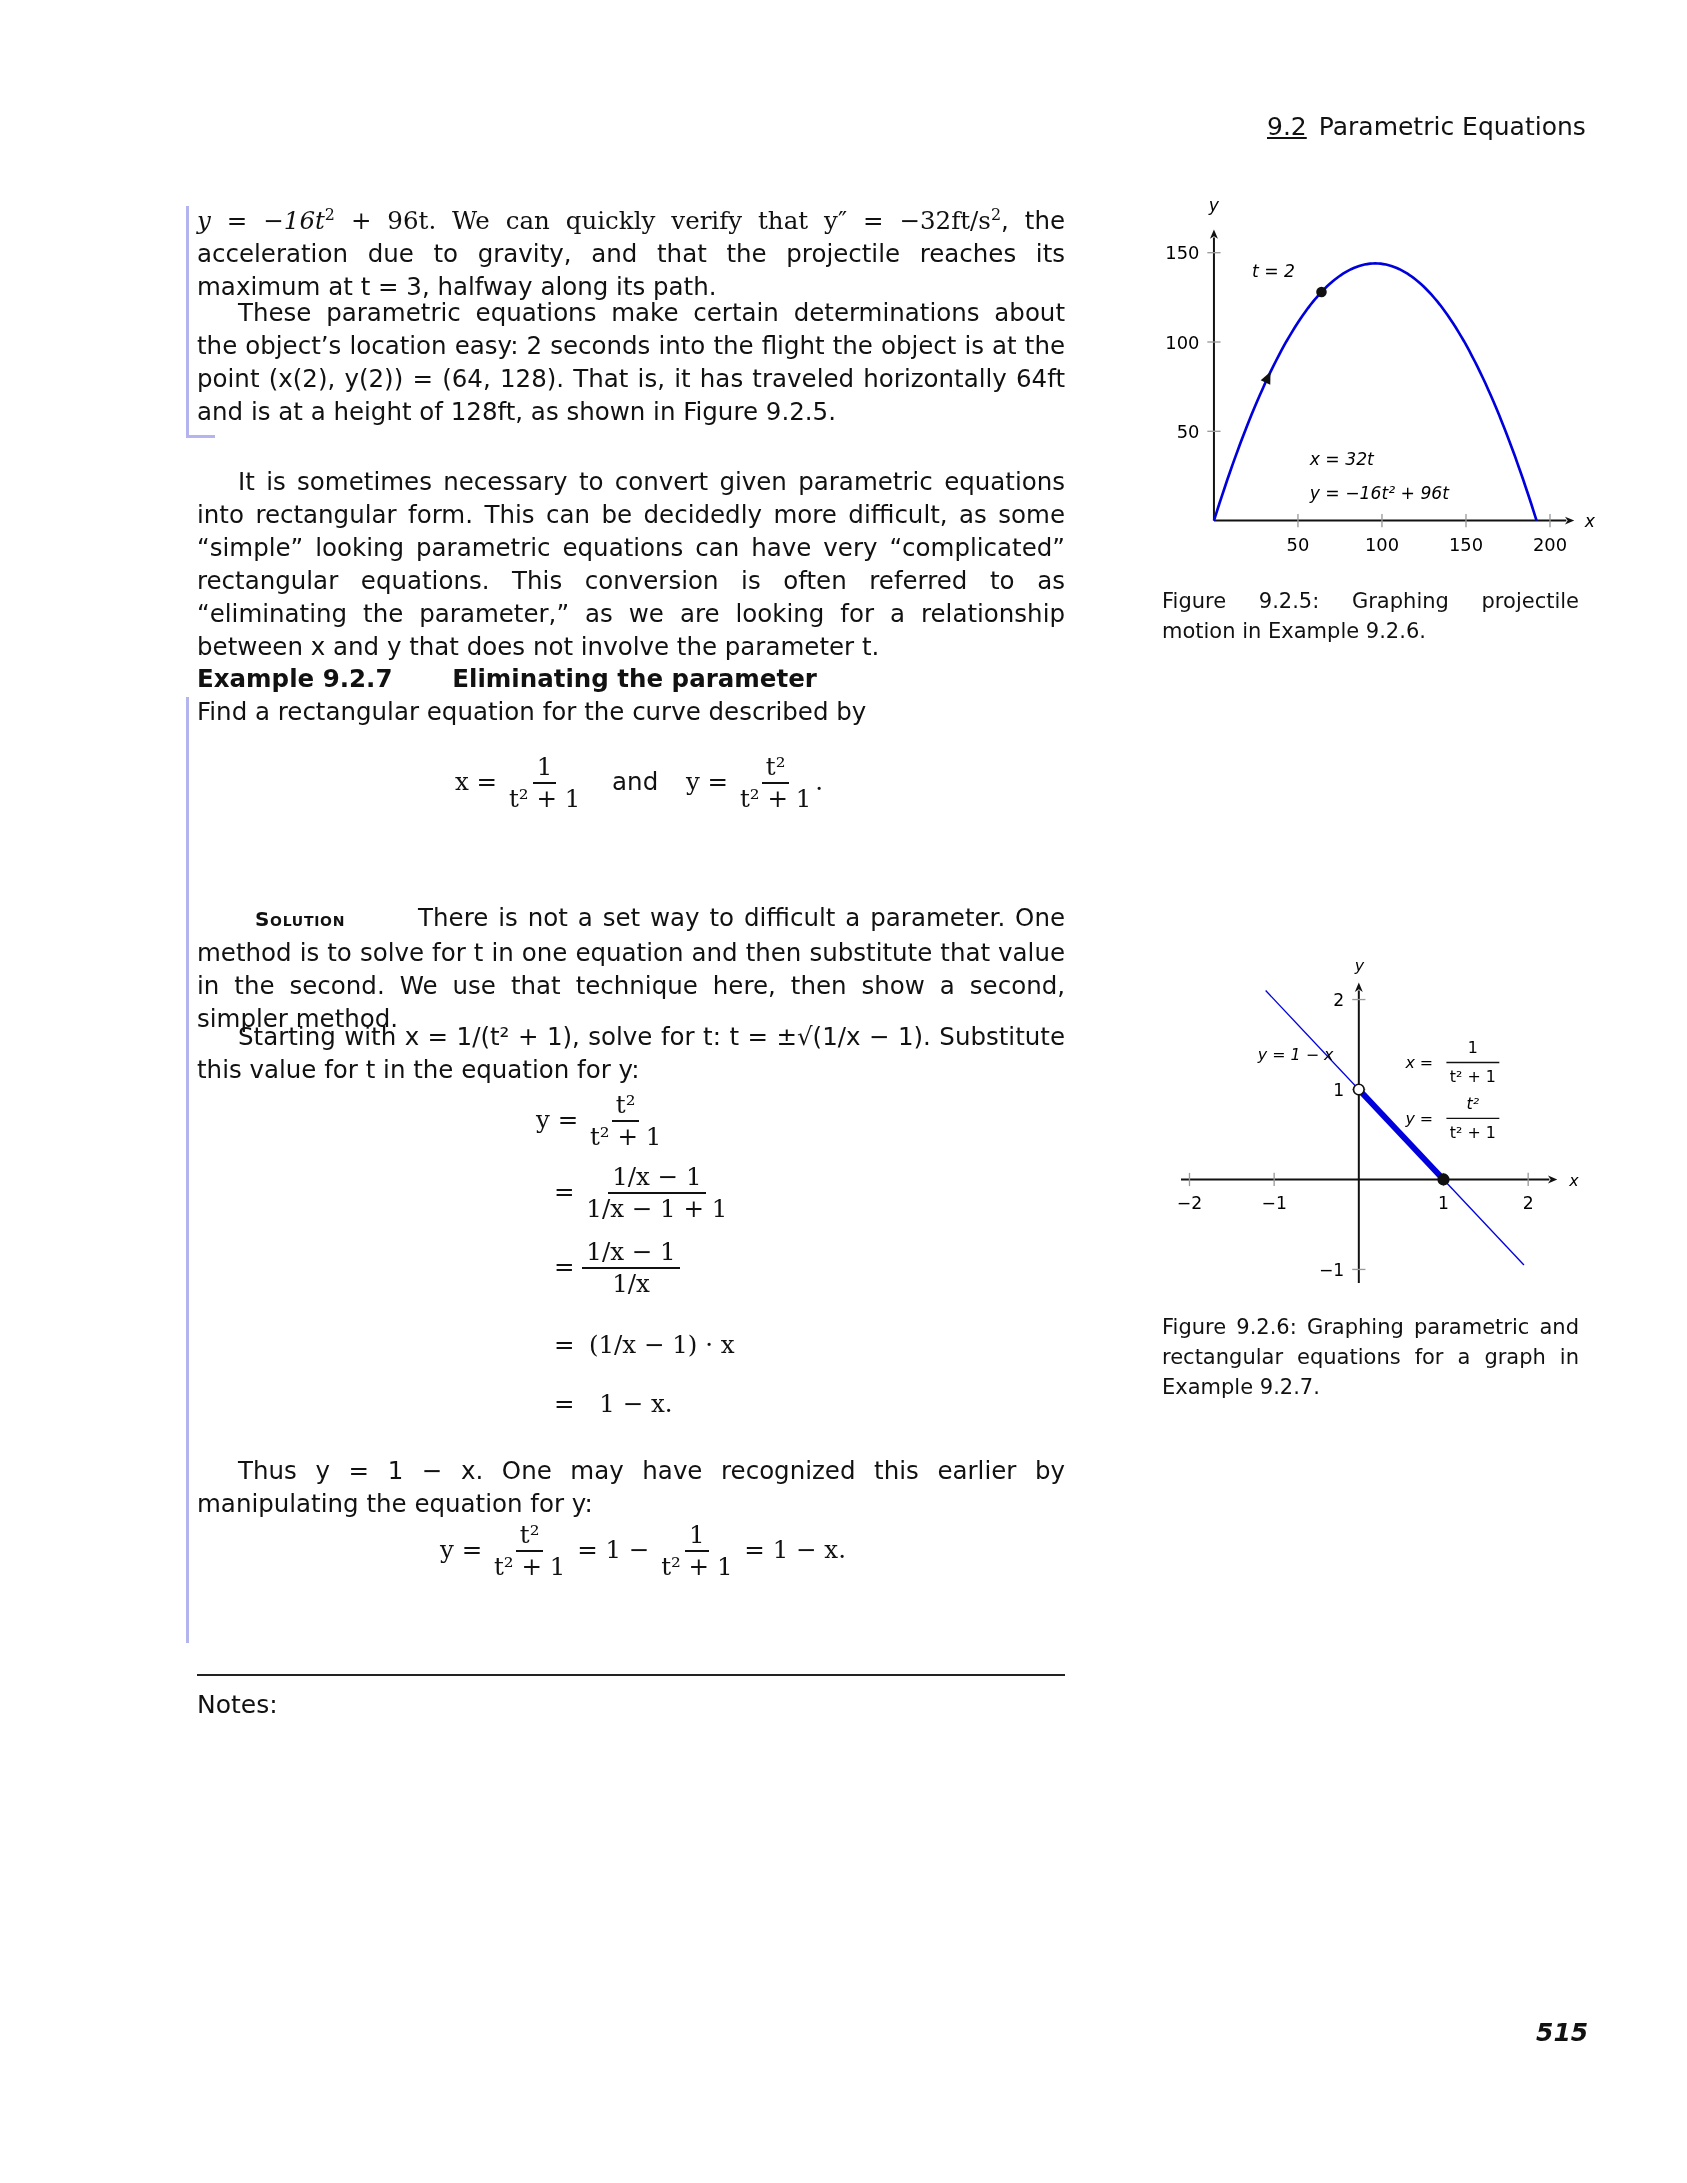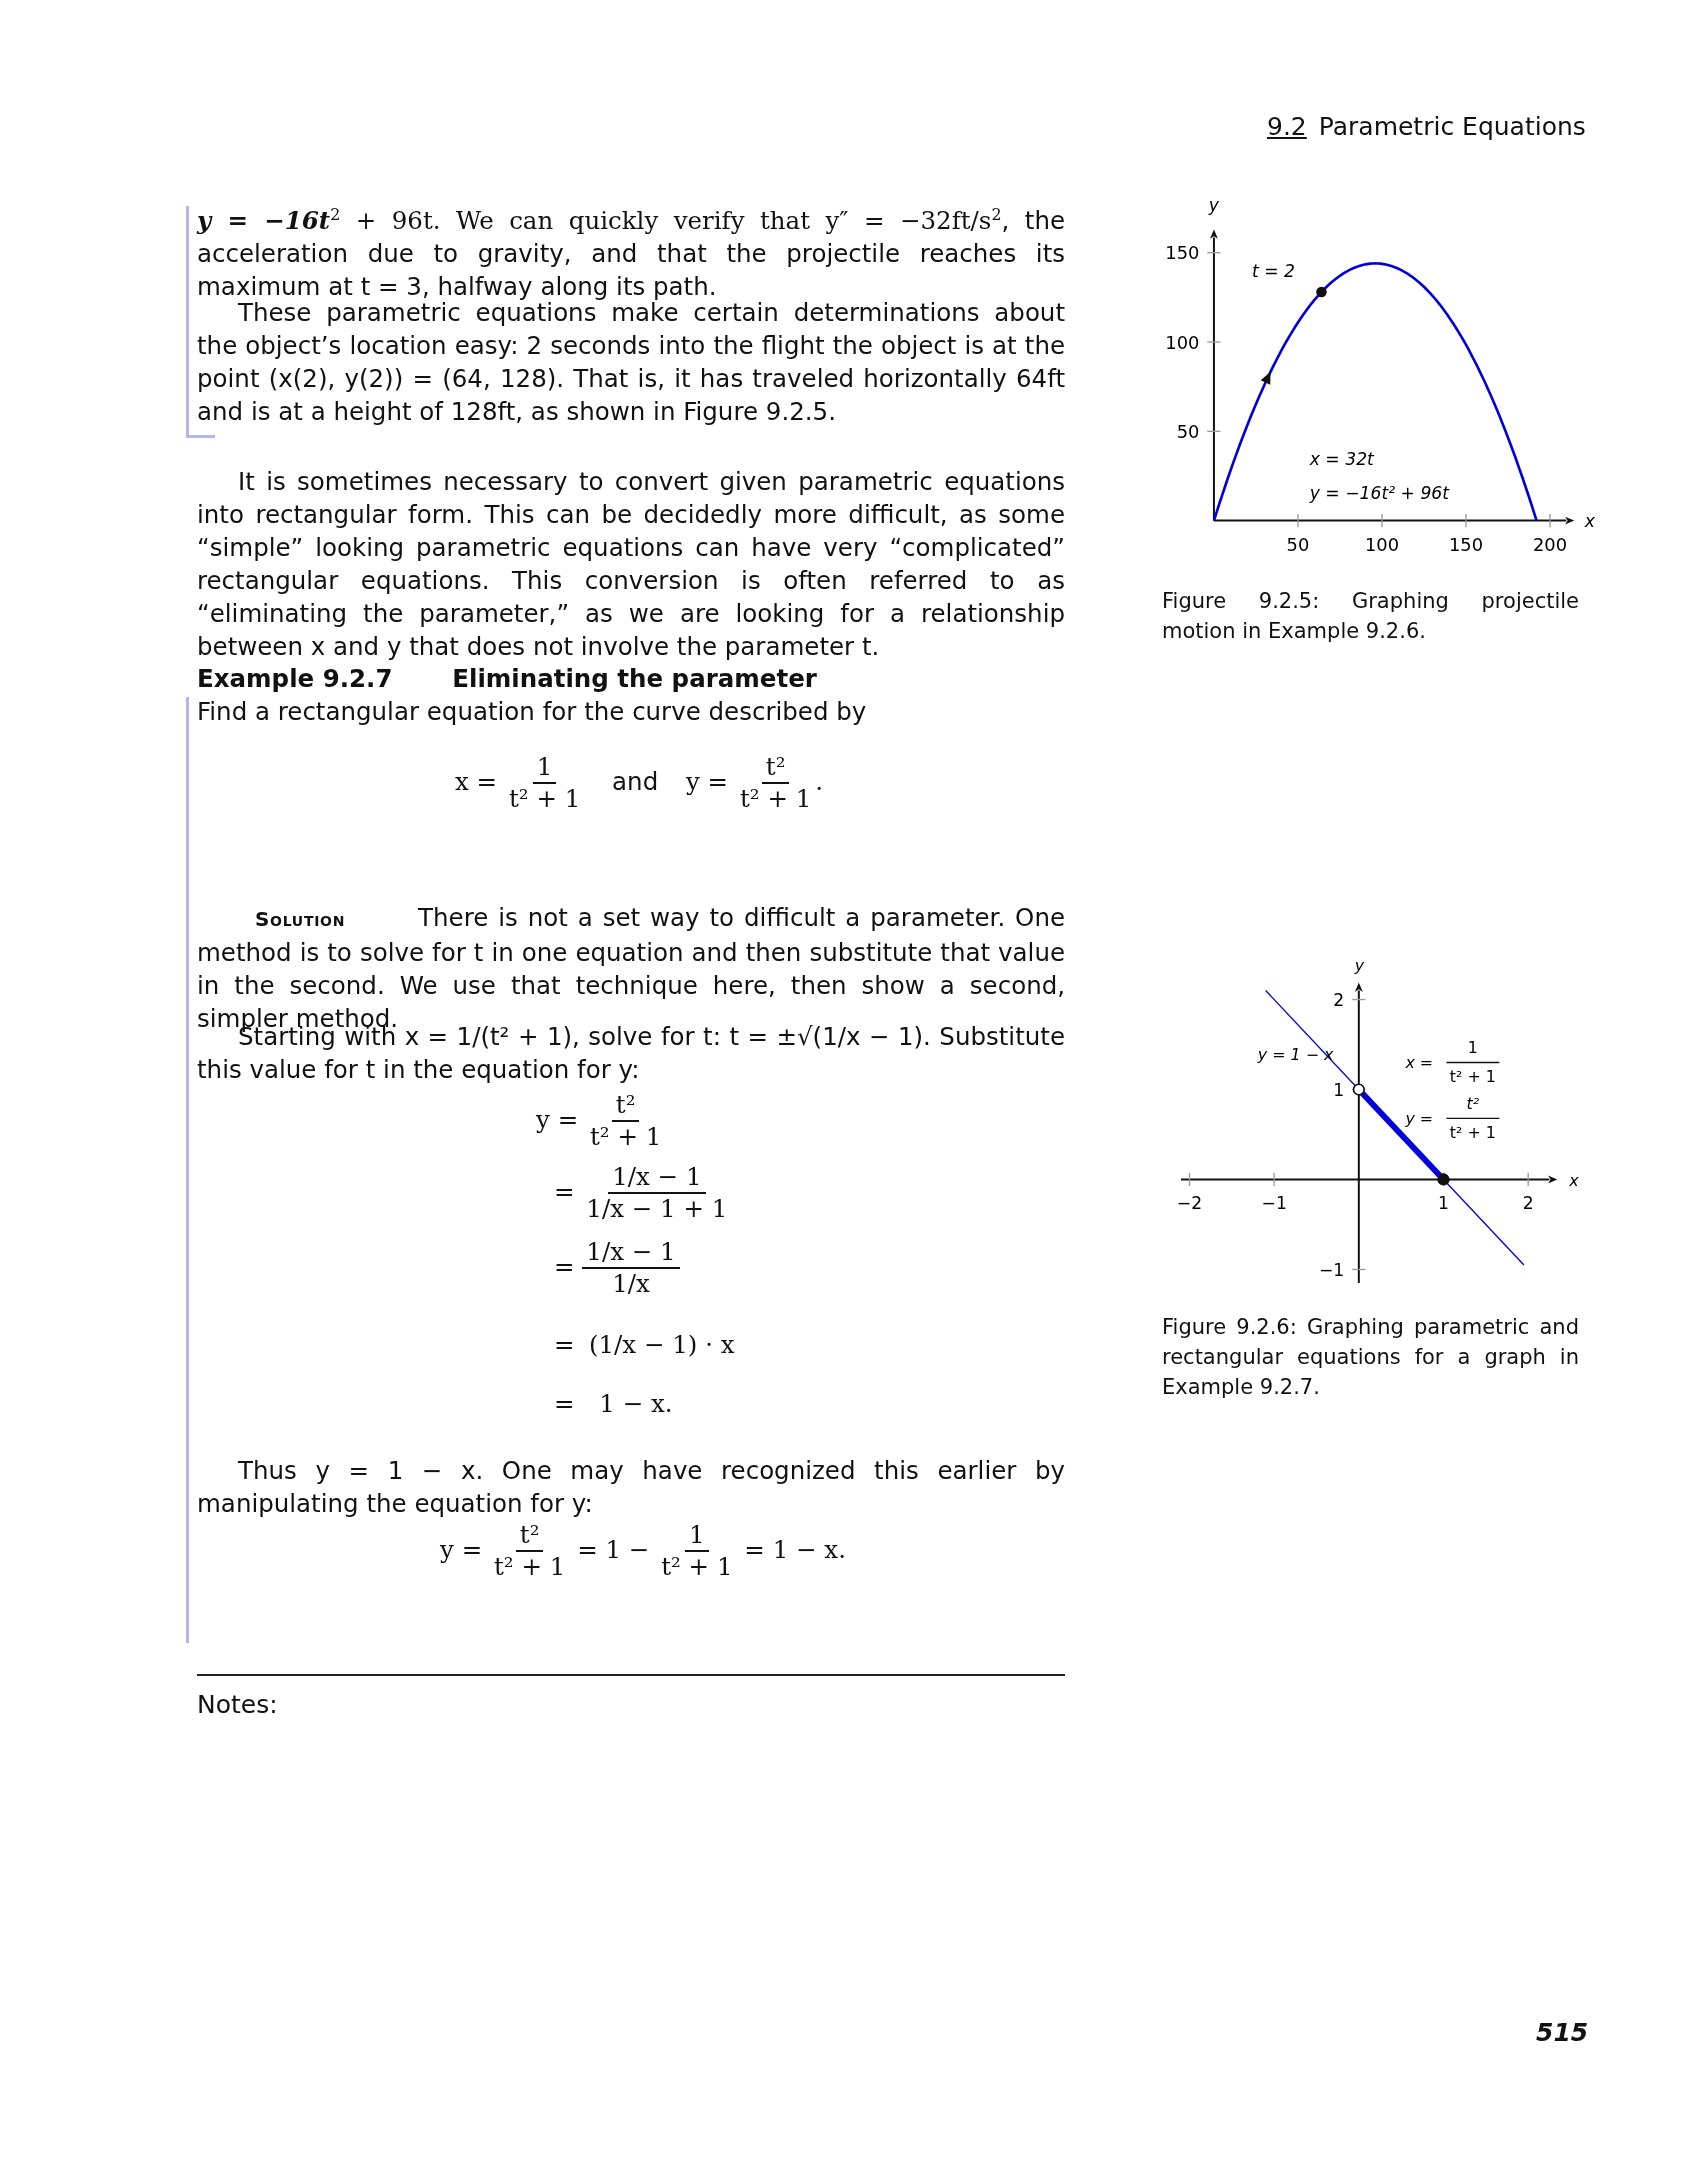--- a/index.html
+++ b/index.html
@@ -8,21 +8,21 @@
   .abs { position: absolute; }
   .header { left: 1267px; top: 112px; font-size: 25px; }
   .header .sec { margin-right: 12px; text-decoration: underline; }
   .txt { font-size: 24.5px; line-height: 33px; }
   .col { left: 197px; width: 868px; }
   .just { text-align: justify; }
   .ind { text-indent: 41px; }
   .bar { position: absolute; background: #b4b4ef; }
   .bar-v { width: 2.6px; }
   .bar-h { height: 2.6px; }
-  i, .it { font-style: italic; font-family: "DejaVu Serif", serif; font-weight: bold; }
+  i, .it { font-style: italic; font-family: "DejaVu Serif", serif; }
   .m { font-family: "DejaVu Serif", serif; }
   .bold { font-weight: bold; }
   .frac { display: inline-flex; flex-direction: column; align-items: center; vertical-align: middle; }
   .frac .num { padding: 0 4px 1.3px; border-bottom: 2px solid #111; line-height: 1.1; }
   .frac .den { padding: 1.3px 4px 0; line-height: 1.1; }
   .eqrow { position: absolute; font-size: 24.5px; font-family: "DejaVu Serif", serif; white-space: nowrap; }
   .sc { font-variant: small-caps; font-weight: bold; font-size: 20px; letter-spacing: 0.7px; }
   .rule { position: absolute; left: 197px; width: 868px; height: 2px; background: #222; top: 1674px; }
   .notes { left: 197px; top: 1690px; font-size: 25px; }
   .pagenum { left: 1536px; top: 2018px; font-size: 25px; font-weight: bold; font-style: italic; }

